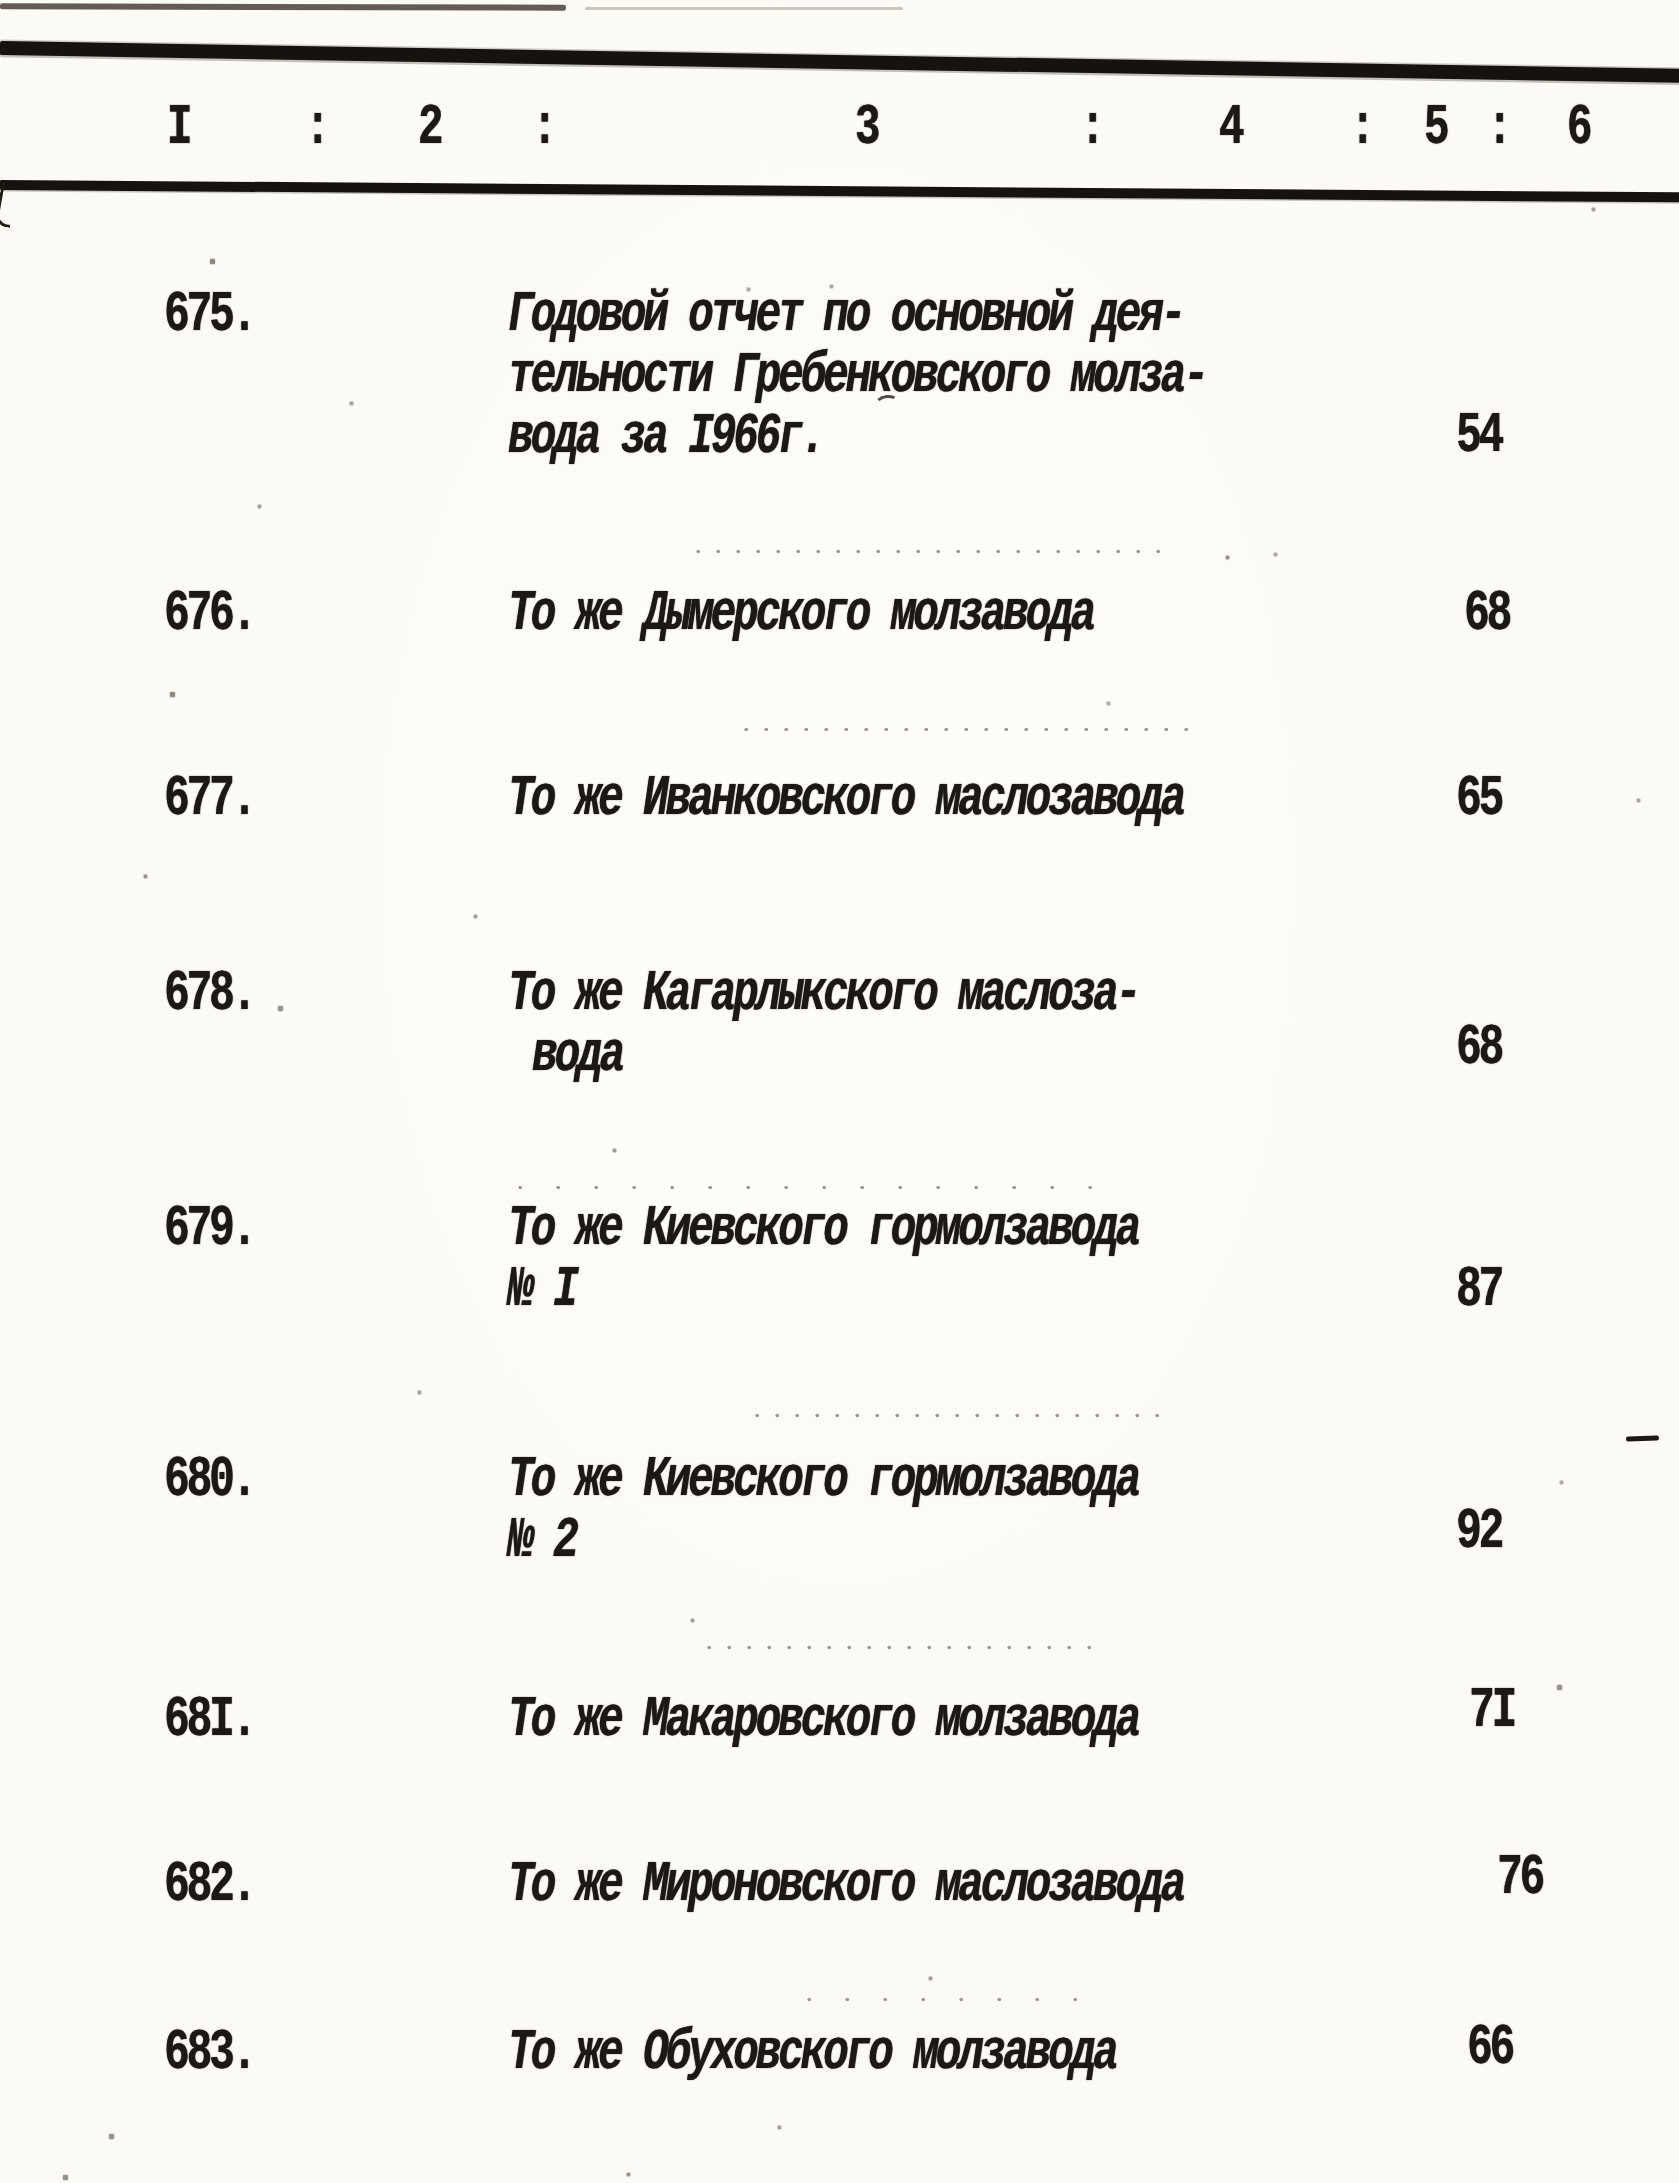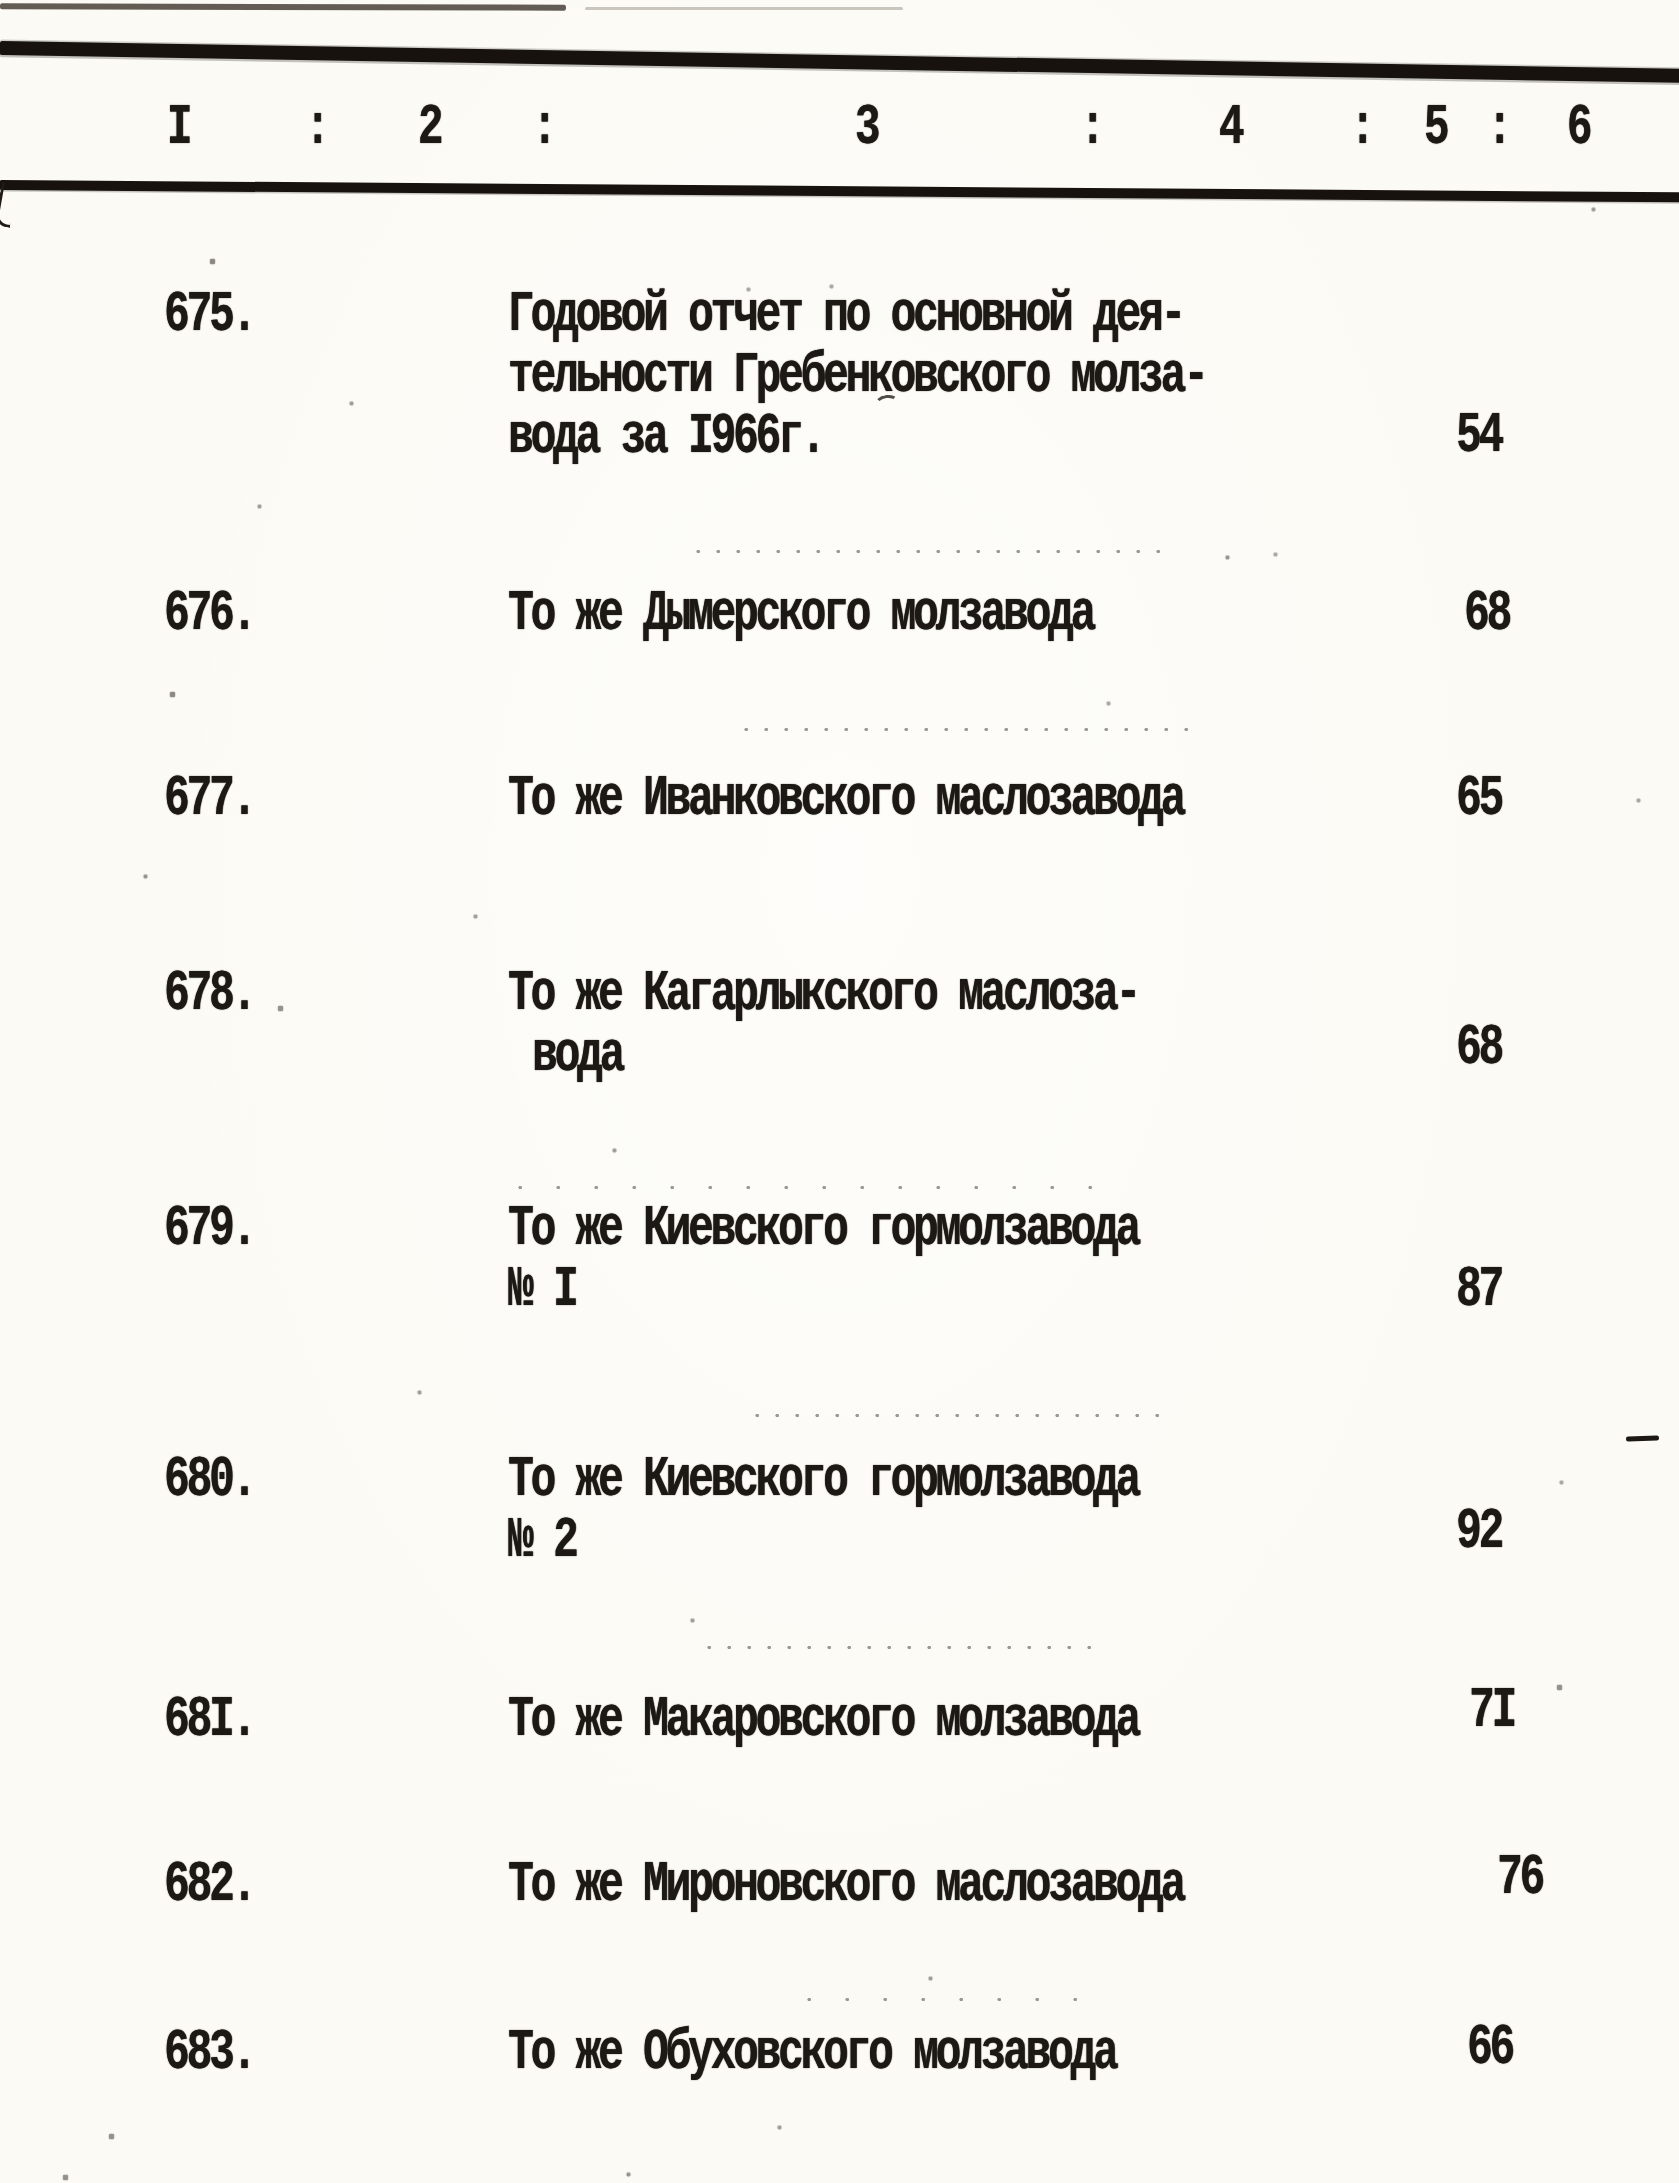--- a/index.html
+++ b/index.html
@@ -55,21 +55,21 @@
   }
   .left-curl {
     position: absolute; left: -2.2px; top: 183px; width: 13.3px; height: 41px;
     border-left: 3.7px solid #211b15; border-bottom: 3px solid #211b15;
     border-bottom-left-radius: 12px; transform: rotate(10deg);
   }
 
   
   .entry { position: absolute; left: 0; width: 100%; }
   .num   { position: absolute; left: 164px; top: 0; }
-  .title { position: absolute; left: 508px; top: 0; }
+  .title { position: absolute; left: 508px; top: 0; font-style: italic; }
   .indent { margin-left: 24px; }
   .sheets { position: absolute; left: 1456px; top: 0; }
 
   
   .dotrow {
     position: absolute; height: 5.2px;
     background-image: radial-gradient(circle at 2.2px 2.6px, rgba(52,46,38,.48) 1.5px, rgba(0,0,0,0) 2.1px);
     background-size: 20px 5.2px; background-repeat: repeat-x;
   }
   .dotrow.sparse { background-size: 38px 5.2px; }

